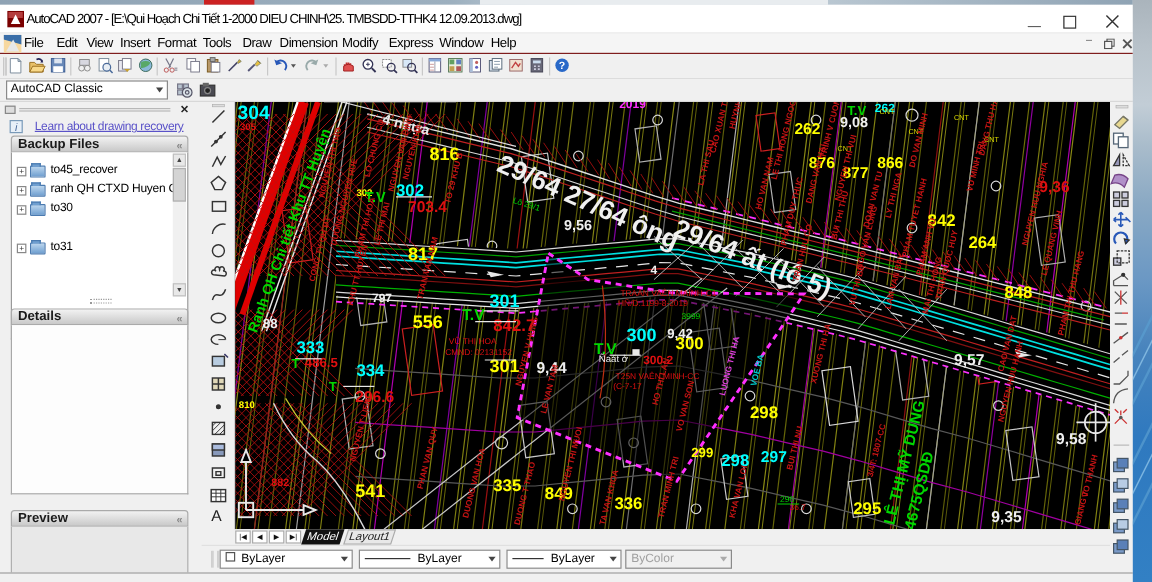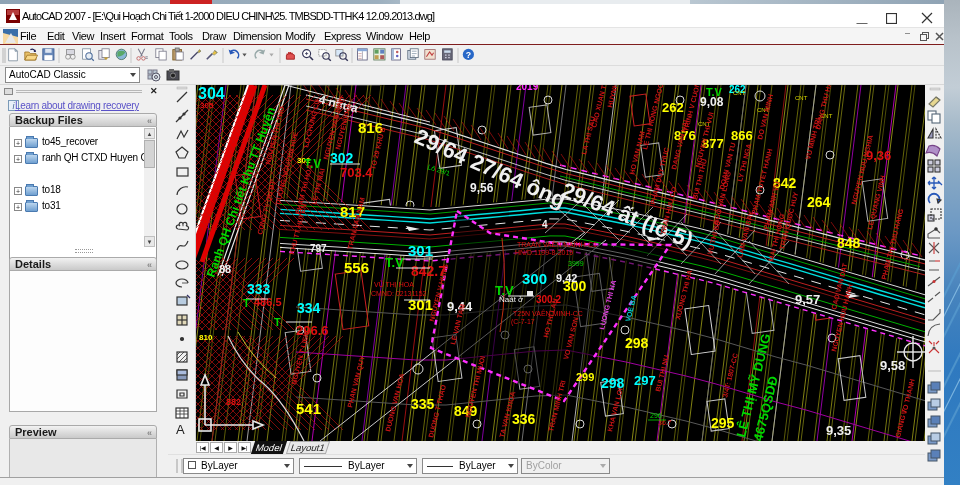--- a/index.html
+++ b/index.html
@@ -16,21 +16,21 @@
 .carr{position:absolute;right:3px;top:5px;width:0;height:0;border-left:3px solid transparent;border-right:3px solid transparent;border-top:4px solid #444}
 #lpanel{left:0;top:85px;width:168px;height:400px;background:#f0f0f0}
 #lp-top{position:absolute;left:0;top:0;width:163px;height:13px}
 #lp-top .grab{position:absolute;left:16px;top:5px;width:126px;height:3px;border-top:1px solid #b8b8b8;border-bottom:1px solid #b8b8b8}
 #lp-top .mini{position:absolute;left:4px;top:3px;width:9px;height:7px;border:1px solid #888;background:#ddd}
 #lp-top .clx{position:absolute;left:150px;top:1px;font-size:9px;color:#222;font-weight:bold}
 .hdr{position:absolute;left:9px;width:148px;height:14px;background:linear-gradient(180deg,#f2f2f2,#c9c9c9);border:1px solid #aaa;border-radius:3px 3px 0 0;font-size:11px;font-weight:bold;color:#1a1a1a;padding:0px 5px;line-height:13px}
 .hdr .chev{position:absolute;right:4px;top:1px;color:#888;font-size:9px}
 #infolink{position:absolute;left:6px;top:14px;width:157px;height:14px}
 #infolink .ico{position:absolute;left:2px;top:1px;width:11px;height:11px;border:1px solid #7a9ab8;background:#e8f0f8;color:#4a6a9a;font-size:9px;text-align:center;line-height:11px;font-style:italic}
-#infolink a{position:absolute;left:9px;top:1px;font-size:10px;letter-spacing:-0.3px;color:#5a52c8;text-decoration:underline;white-space:nowrap}
+#infolink a{position:absolute;left:23px;top:1px;font-size:10px;letter-spacing:-0.3px;color:#5a52c8;text-decoration:underline;white-space:nowrap}
 #treebox{position:absolute;left:9px;top:42px;width:148px;height:156px;background:#fff;border:1px solid #9a9a9a;border-top:none;overflow:hidden}
 .ti{position:absolute;left:0;height:16px;font-size:10px;letter-spacing:-0.2px;color:#000;white-space:nowrap}
 .ti .plus{position:absolute;left:4px;top:4px;width:8px;height:8px;border:1px solid #888;font-size:7px;line-height:7px;text-align:center;color:#333}
 .ti .fold{position:absolute;left:15px;top:3px;width:13px;height:10px;background:linear-gradient(180deg,#bcd6ee,#6f9fd0);border:1px solid #4a7ab0;border-radius:1px}
 .ti .fold:before{content:"";position:absolute;left:0px;top:-3px;width:6px;height:2px;background:#6f9fd0;border:1px solid #4a7ab0;border-bottom:none}
 .ti .lbl{position:absolute;left:32px;top:1px;white-space:nowrap;max-width:112px;overflow:hidden}
 #treescroll{position:absolute;right:1px;top:1px;width:11px;height:119px;background:#f0f0f0}
 #treescroll .up,#treescroll .dn{position:absolute;left:0;width:11px;height:11px;background:#e8e8e8;border:1px solid #c0c0c0;font-size:6px;text-align:center;line-height:10px;color:#444}
 #treescroll .thumb{position:absolute;left:0;top:12px;width:11px;height:28px;background:#d4d4d4;border:1px solid #b0b0b0}
 #detbox{position:absolute;left:9px;top:186px;width:148px;height:141px;background:#fdfdfd;border:1px solid #a8a8a8;border-top:none}
@@ -263,24 +263,24 @@
     <div class="ti" style="top:8px;width:146px">
         <div class="plus">+</div>
         <div class="fold"></div>
         <div class="lbl">to45_recover</div>
       </div>
       <div class="ti" style="top:24px;width:146px">
         <div class="plus">+</div>
         <div class="fold"></div>
         <div class="lbl">ranh QH CTXD Huyen Cu C</div>
       </div>
-      <div class="ti" style="top:56px;width:146px">
+      <div class="ti" style="top:40px;width:146px">
         <div class="plus">+</div>
         <div class="fold"></div>
-        <div class="lbl">to18</div>
+        <div class="lbl">to30</div>
       </div>
       <div class="ti" style="top:72px;width:146px">
         <div class="plus">+</div>
         <div class="fold"></div>
         <div class="lbl">to31</div>
       </div>
       <div class="ti" style="top:120px;width:146px;height:5px;overflow:hidden"></div>
     <div id="treescroll">
         <div class="up" style="top:0">▲</div>
         <div class="thumb"></div>

